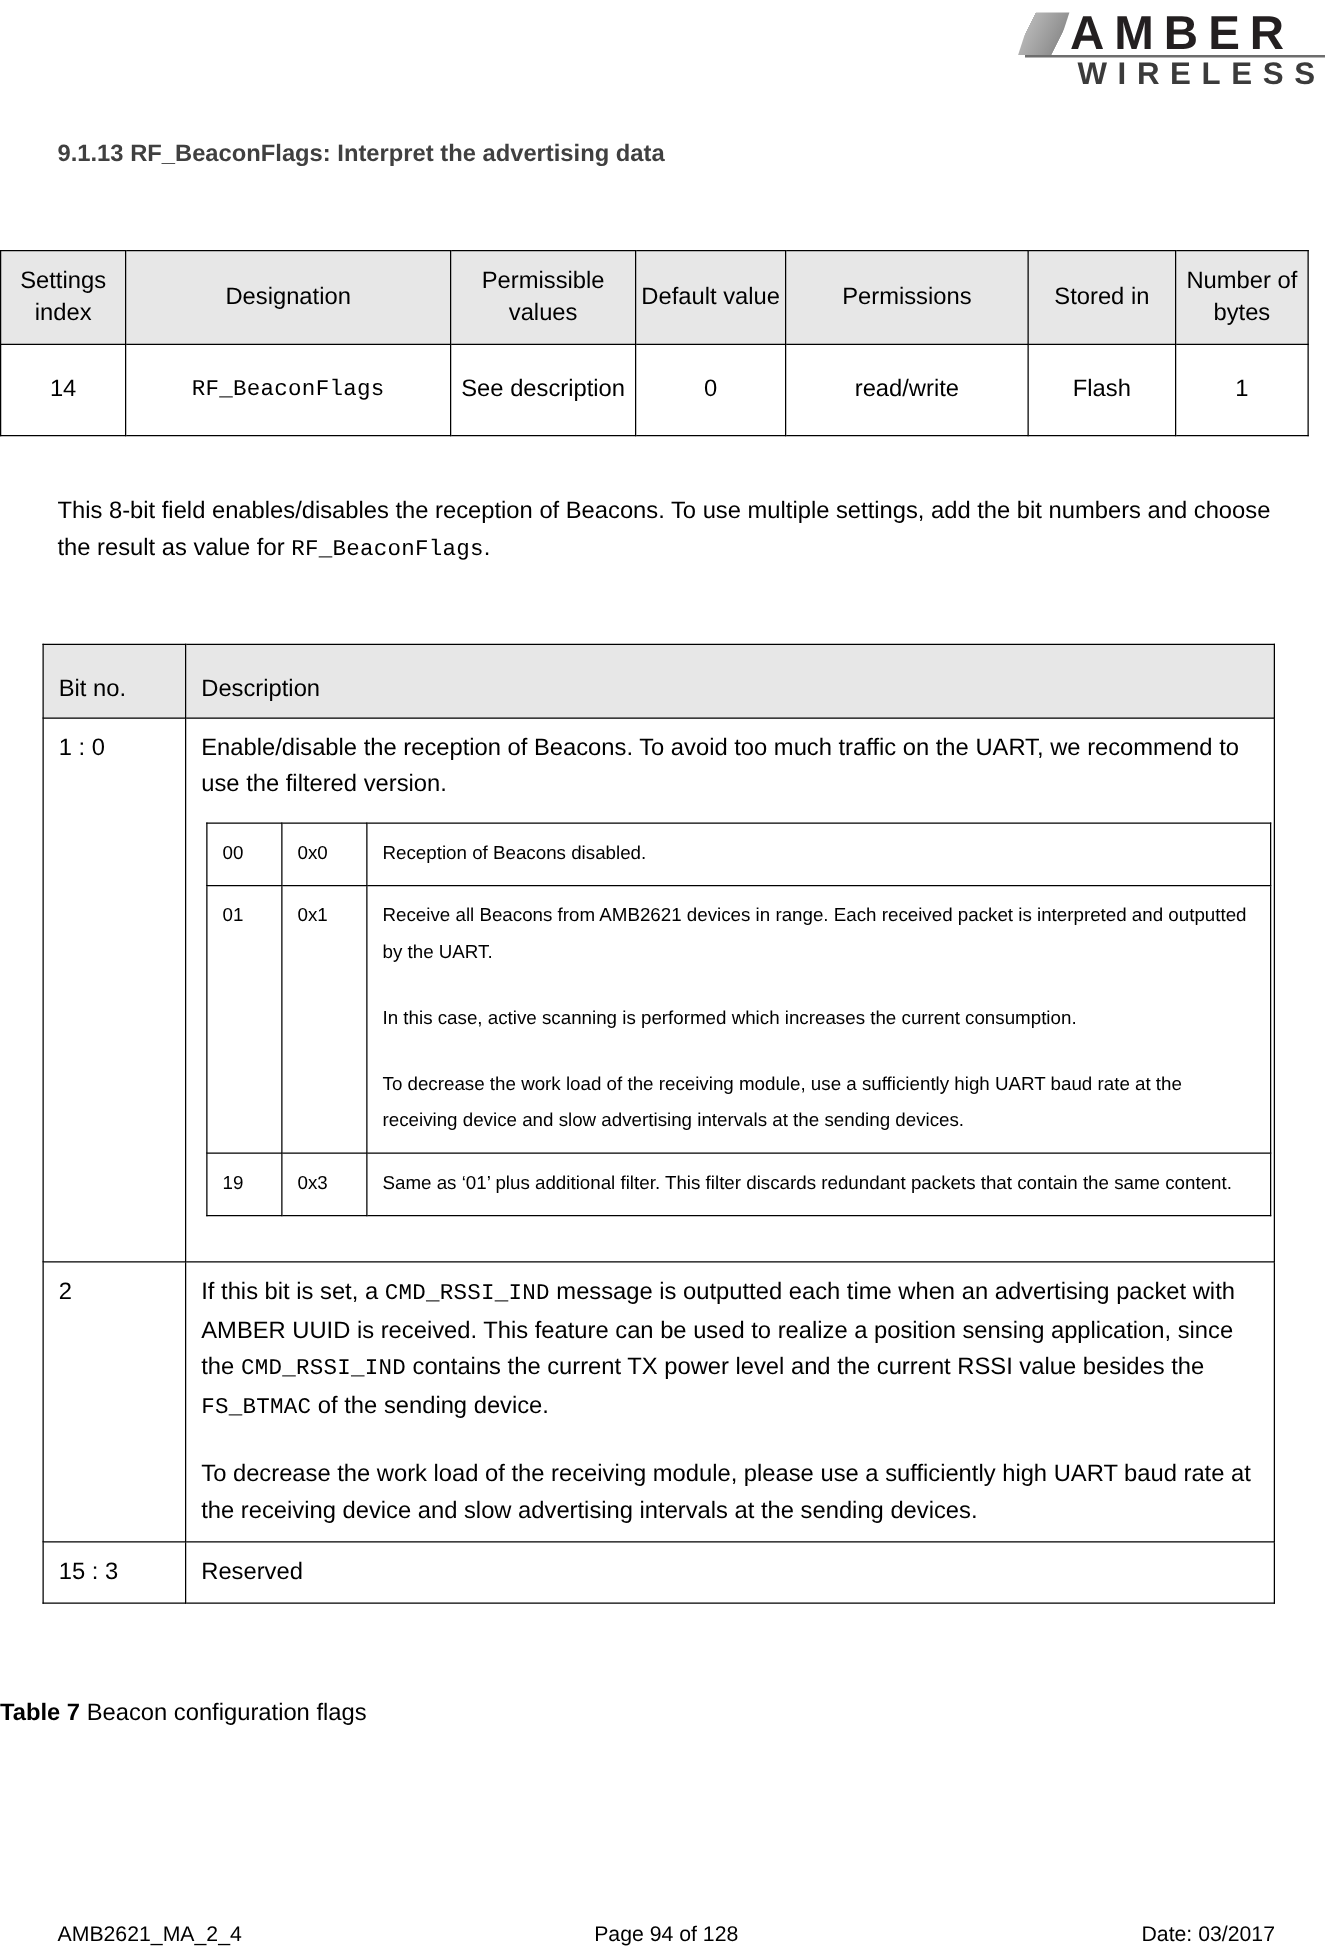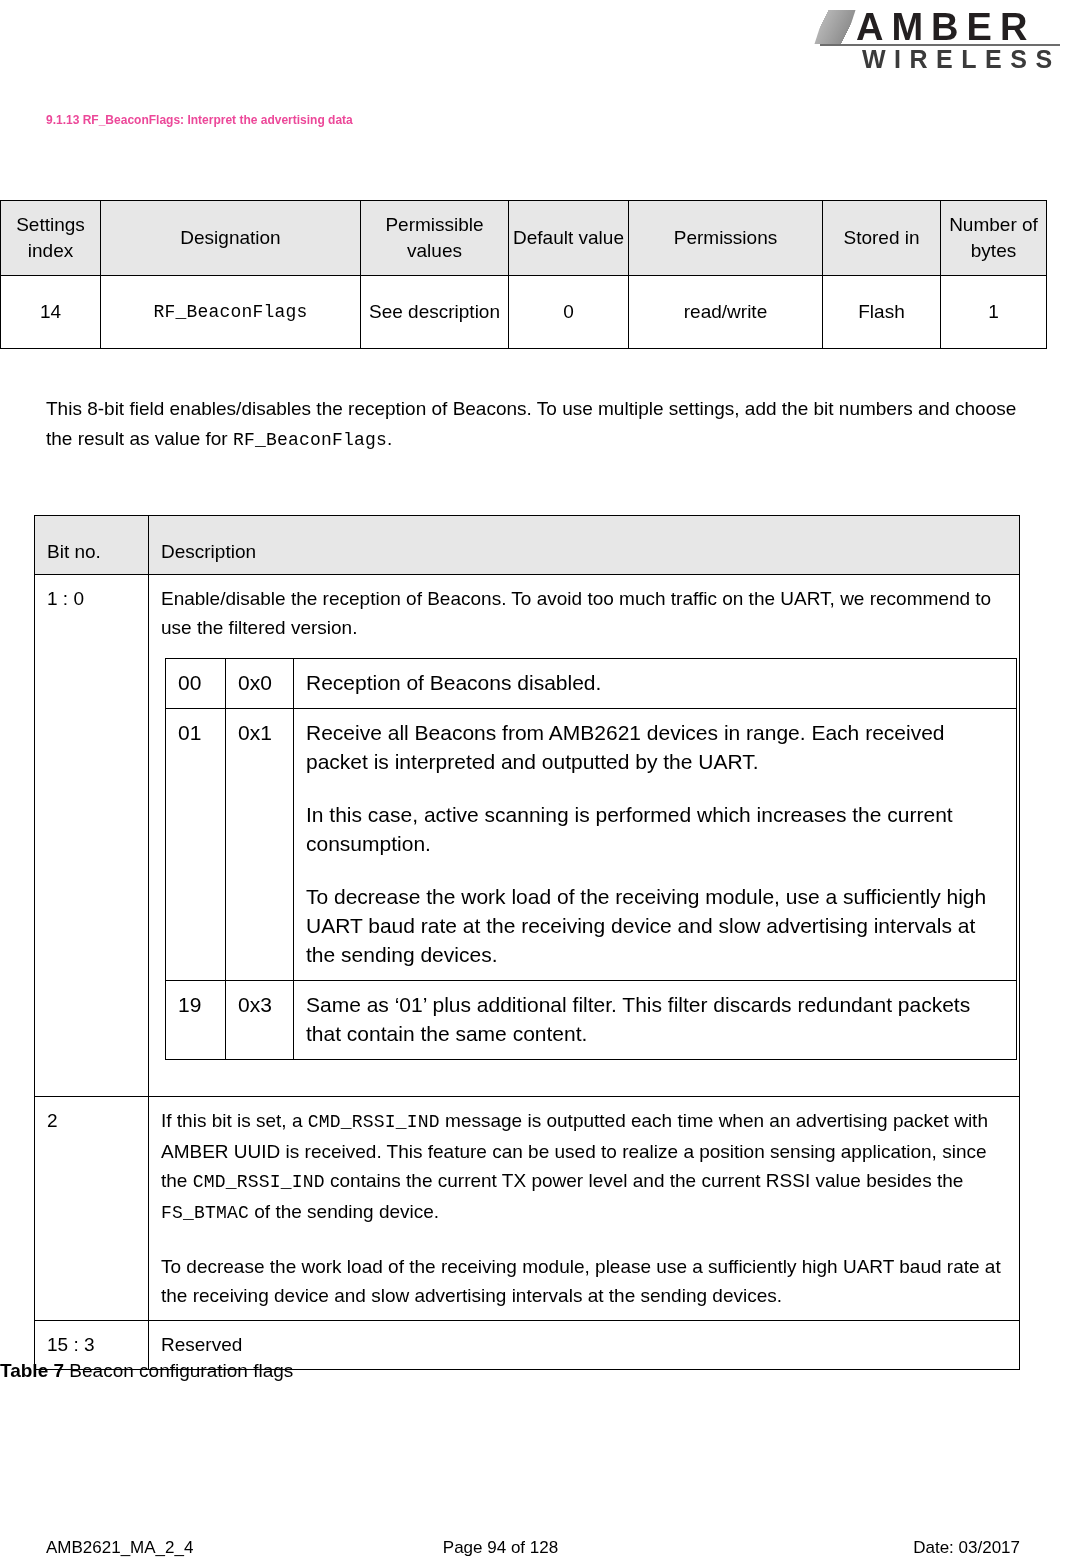--- a/index.html
+++ b/index.html
@@ -72,23 +72,23 @@
     letter-spacing: 8.5px;
     color: #3b3b3b;
     line-height: 30px;
   }
 
   
   .section-heading {
     position: absolute;
     left: 46px;
     top: 113px;
-    font-size: 12px;
+    font-size: 19px;
     font-weight: bold;
-    color: #ec4899;
+    color: #404040;
     white-space: nowrap;
   }
 
   
   table {
     border-collapse: collapse;
     font-size: 19px;
     color: #000;
   }
   .mono {
@@ -169,21 +169,21 @@
     margin: 16px 0 0 4px;
     table-layout: fixed;
     border-collapse: collapse;
   }
   .tbl-sub td {
     border: 1px solid #000;
     vertical-align: top;
     text-align: left;
     padding: 9px 8px 11px 12px;
     line-height: 29px;
-    font-size: 21px;
+    font-size: 15px;
   }
   .sub-c1 { width: 60px; }
   .sub-c2 { width: 68px; }
   .sub-spacer { height: 26px; }
 
   
   .table-caption {
     position: absolute;
     left: 0;
     top: 1360px;
@@ -204,24 +204,23 @@
   .footer-left {
     position: absolute;
     left: 46px;
     top: 0;
     font-size: 17px;
   }
   .footer-center {
     position: absolute;
     left: 0;
     top: 0;
-    width: 939px;
+    width: 1066px;
     text-align: center;
     font-size: 17px;
-    padding-left: 31px;
   }
   .footer-right {
     position: absolute;
     right: 46px;
     top: 0;
     font-size: 17px;
   }
 </style>
 </head>
 <body>

